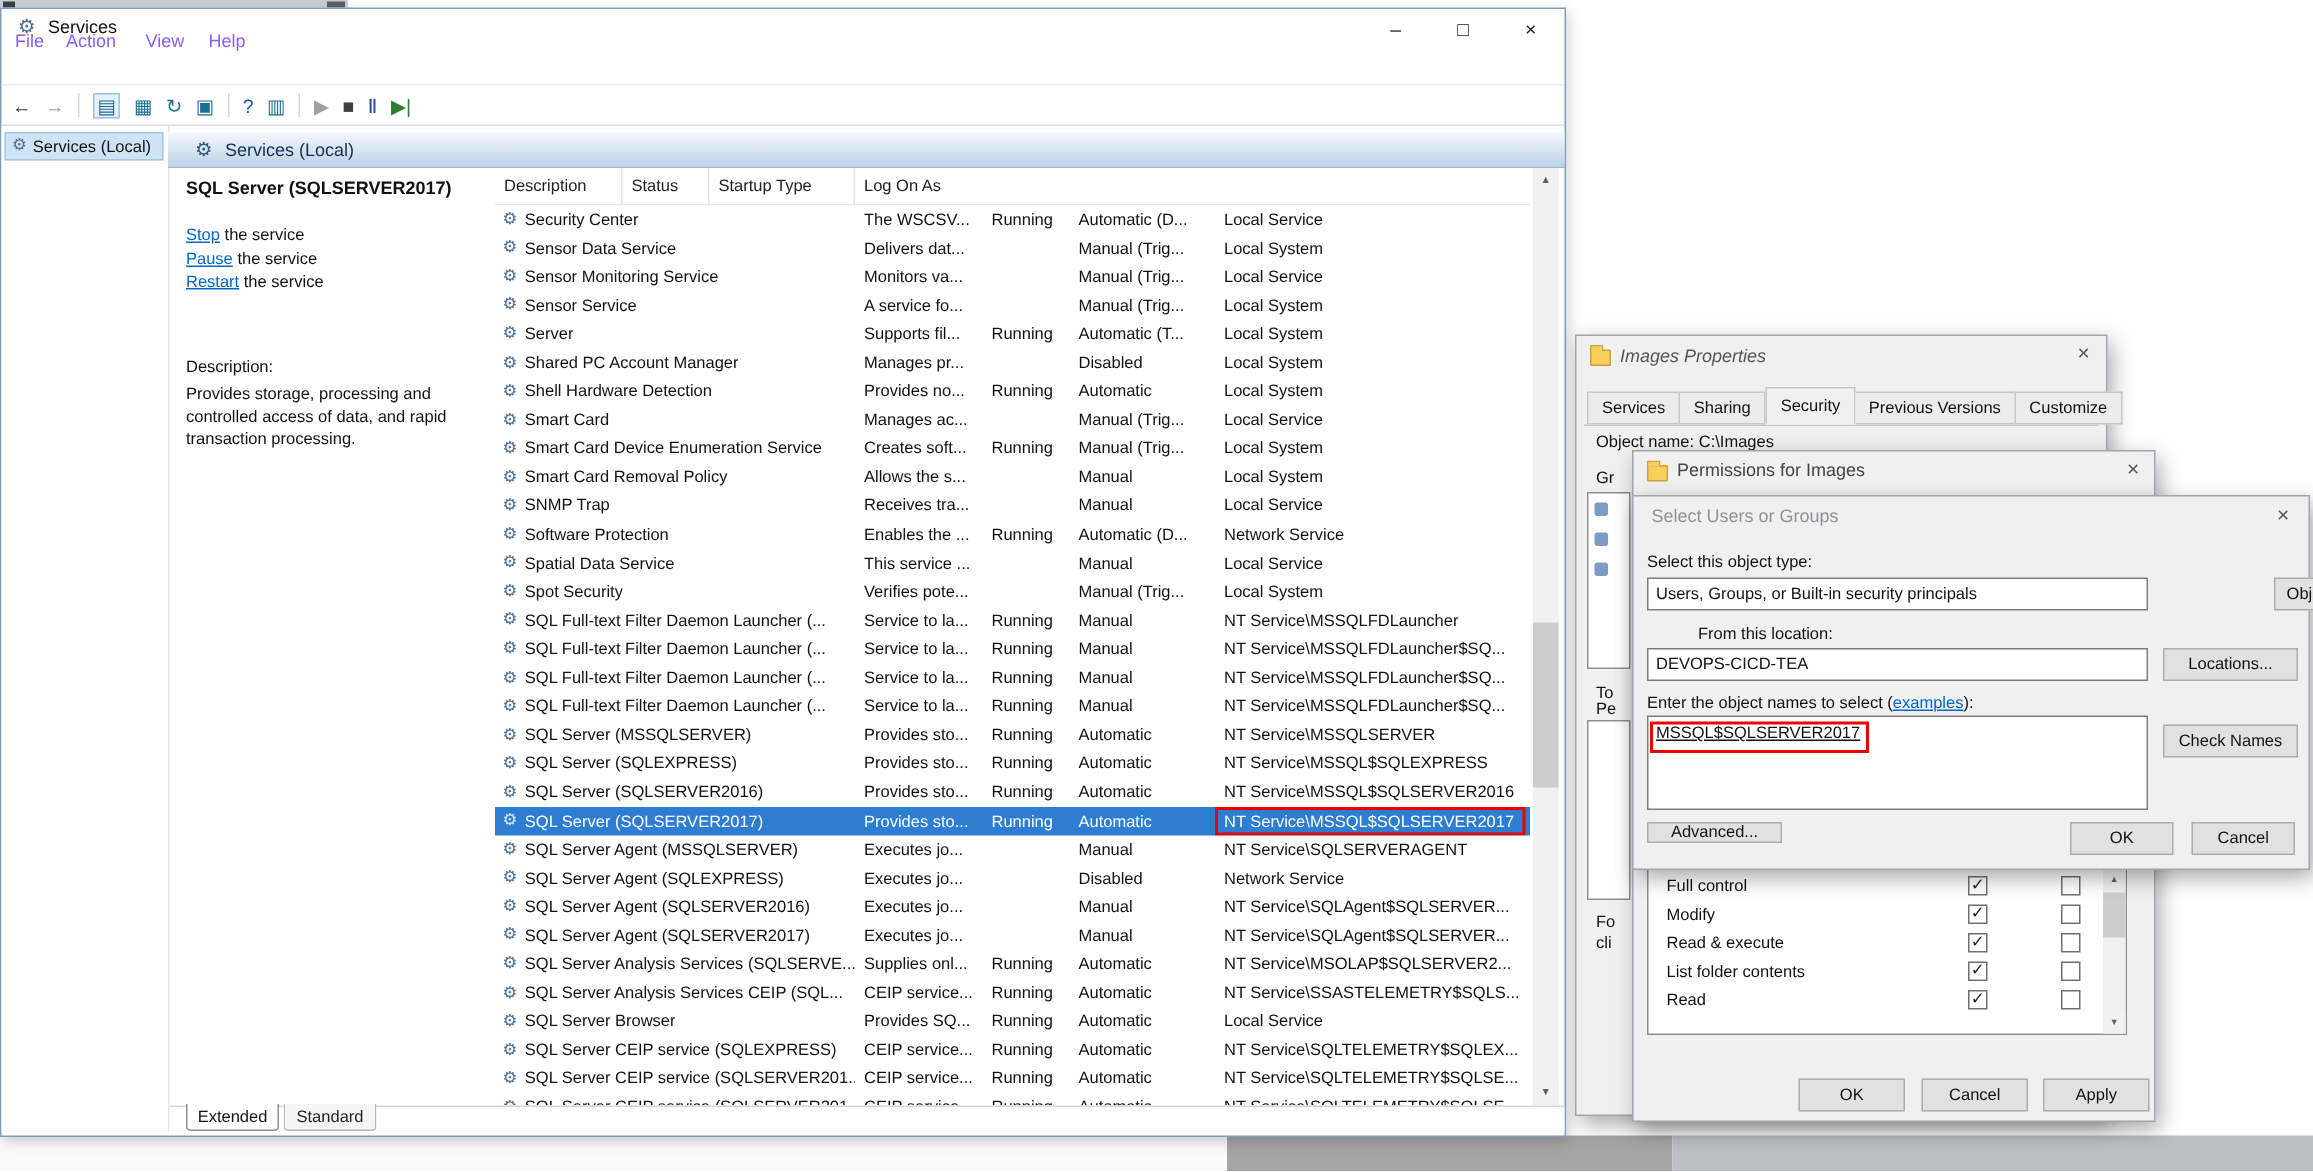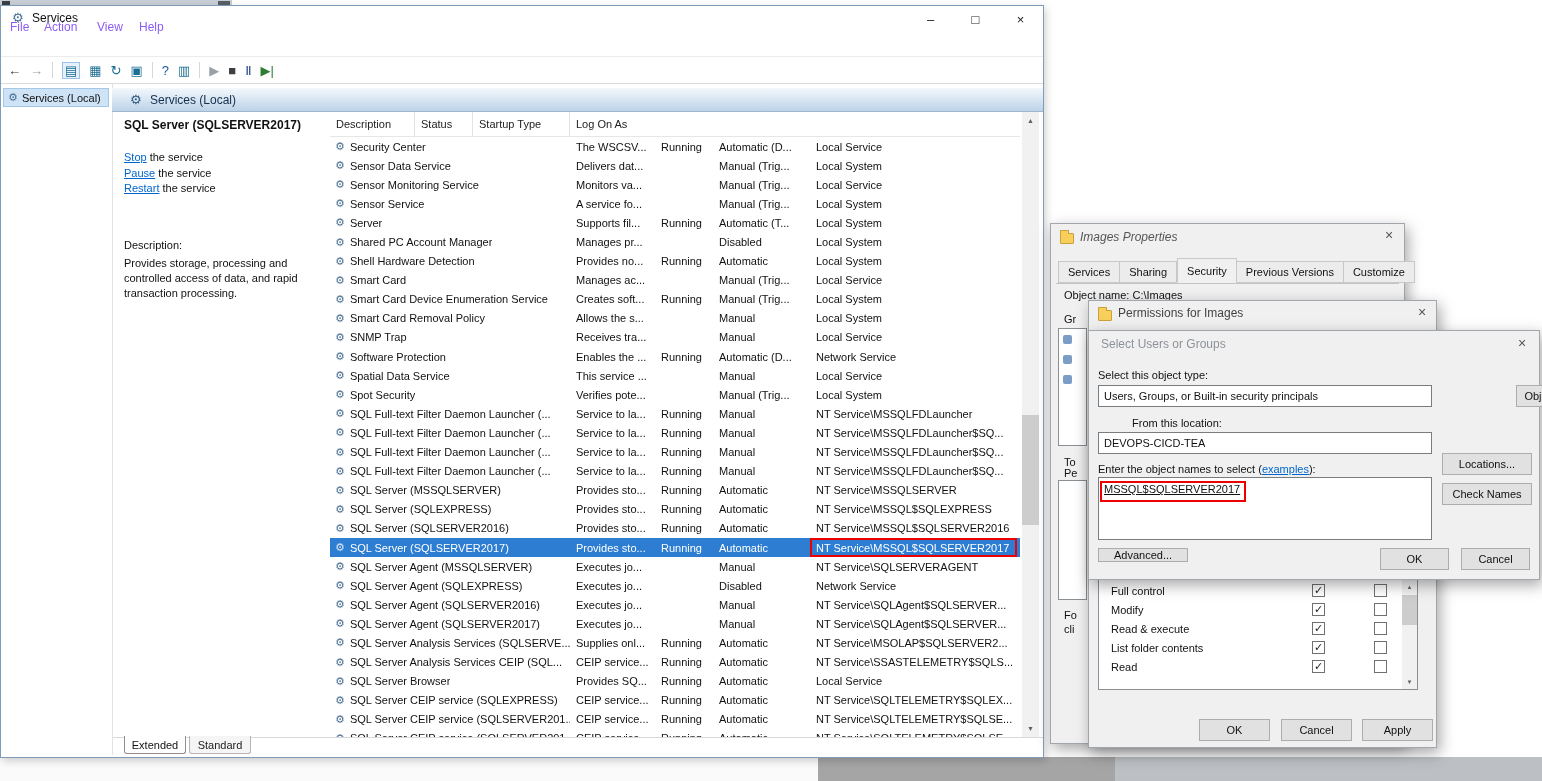--- a/index.html
+++ b/index.html
@@ -564,21 +564,21 @@
   <div class="dlg" style="left:1088px;top:330px;width:452px;height:250px;"></div>
   <span class="lbl" style="left:1101px;top:338px;font-size:12px;color:#8d9298;">Select Users or Groups</span>
   <span class="glyph" style="left:1518px;top:336px;font-size:14px;color:#555;">×</span>
 
   <span class="lbl" style="left:1098px;top:369px;">Select this object type:</span>
   <div class="tbx" style="left:1098px;top:385px;width:334px;height:22px;">Users, Groups, or Built-in security principals</div>
   <div class="btn" style="left:1516px;top:385px;width:90px;height:22px;">Object Types...</div>
 
   <span class="lbl" style="left:1098px;top:417px;margin-left:34px;">From this location:</span>
   <div class="tbx" style="left:1098px;top:432px;width:334px;height:22px;">DEVOPS-CICD-TEA</div>
-  <div class="btn" style="left:1442px;top:453px;width:90px;height:22px;">Locations...</div>
+  <div class="btn" style="left:1442px;top:432px;width:90px;height:22px;">Locations...</div>
 
   <span class="lbl" style="left:1098px;top:463px;"><span>Enter the object names to select (</span><span class="link">examples</span><span>):</span></span>
   <div class="abs" style="left:1098px;top:477px;width:334px;height:63px;background:#fff;border:1px solid #7a7d80;"></div>
   <span class="lbl" style="left:1104px;top:483px;text-decoration:underline;">MSSQL$SQLSERVER2017</span>
   <div class="redrect" style="left:1100px;top:481px;width:146px;height:21px;"></div>
   <div class="btn" style="left:1442px;top:483px;width:90px;height:22px;">Check Names</div>
 
   <div class="btn" style="left:1098px;top:548px;width:90px;height:14px;">Advanced...</div>
   <div class="btn" style="left:1380px;top:548px;width:69px;height:22px;">OK</div>
   <div class="btn" style="left:1461px;top:548px;width:69px;height:22px;">Cancel</div>

